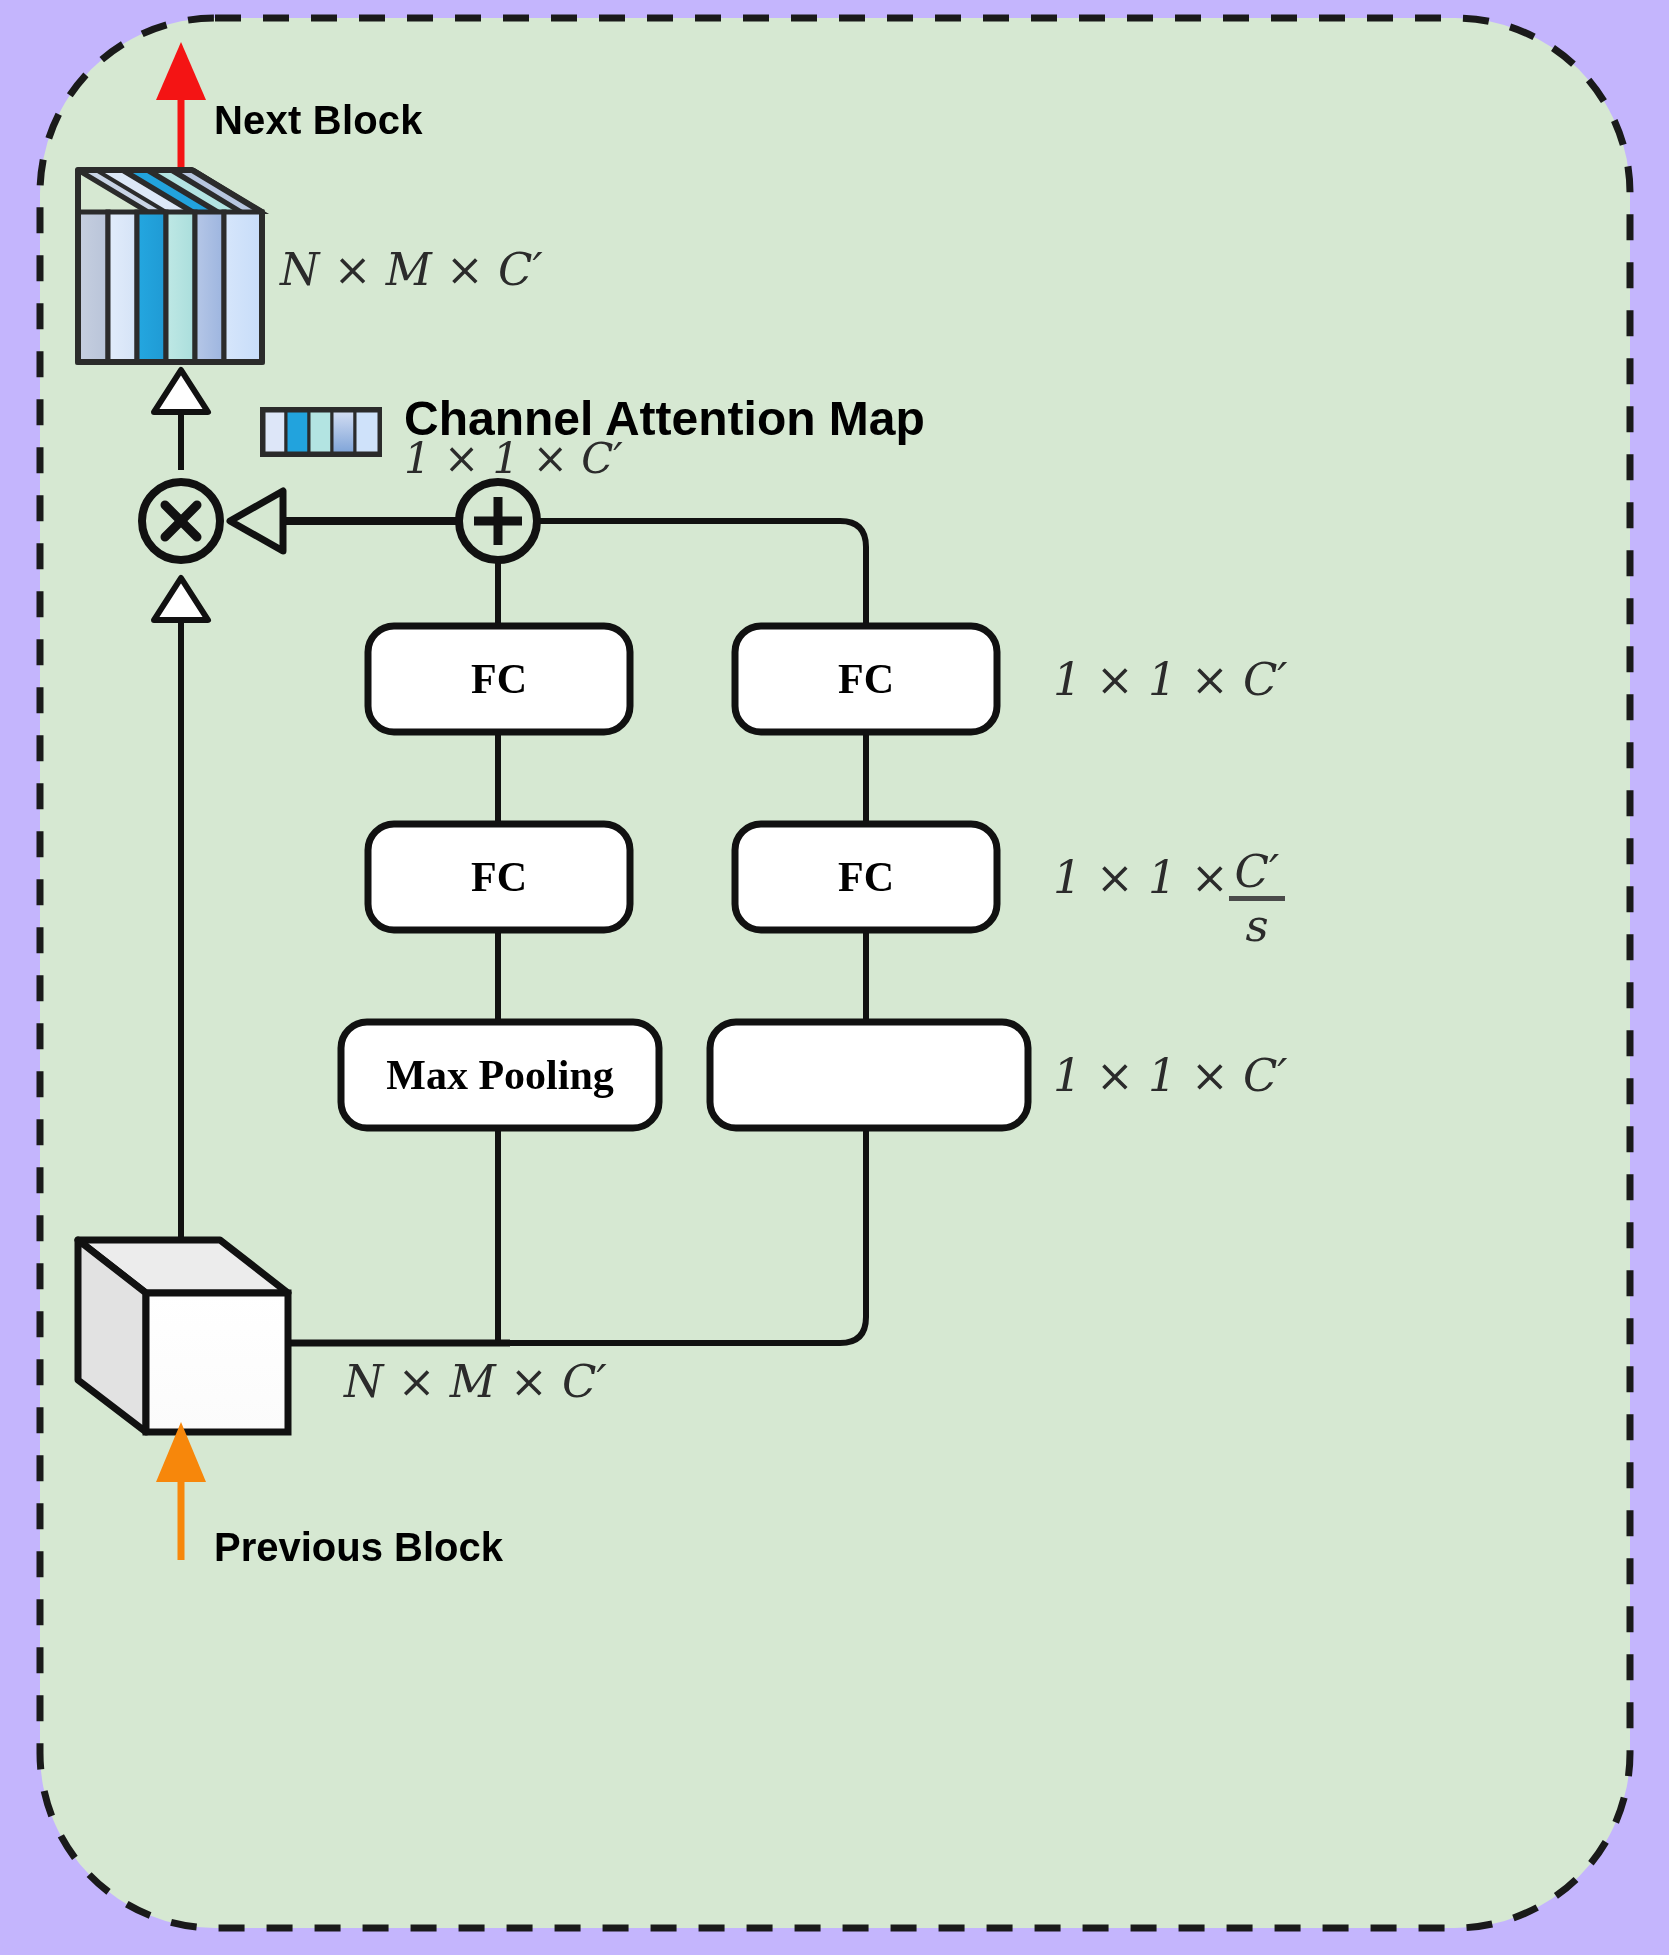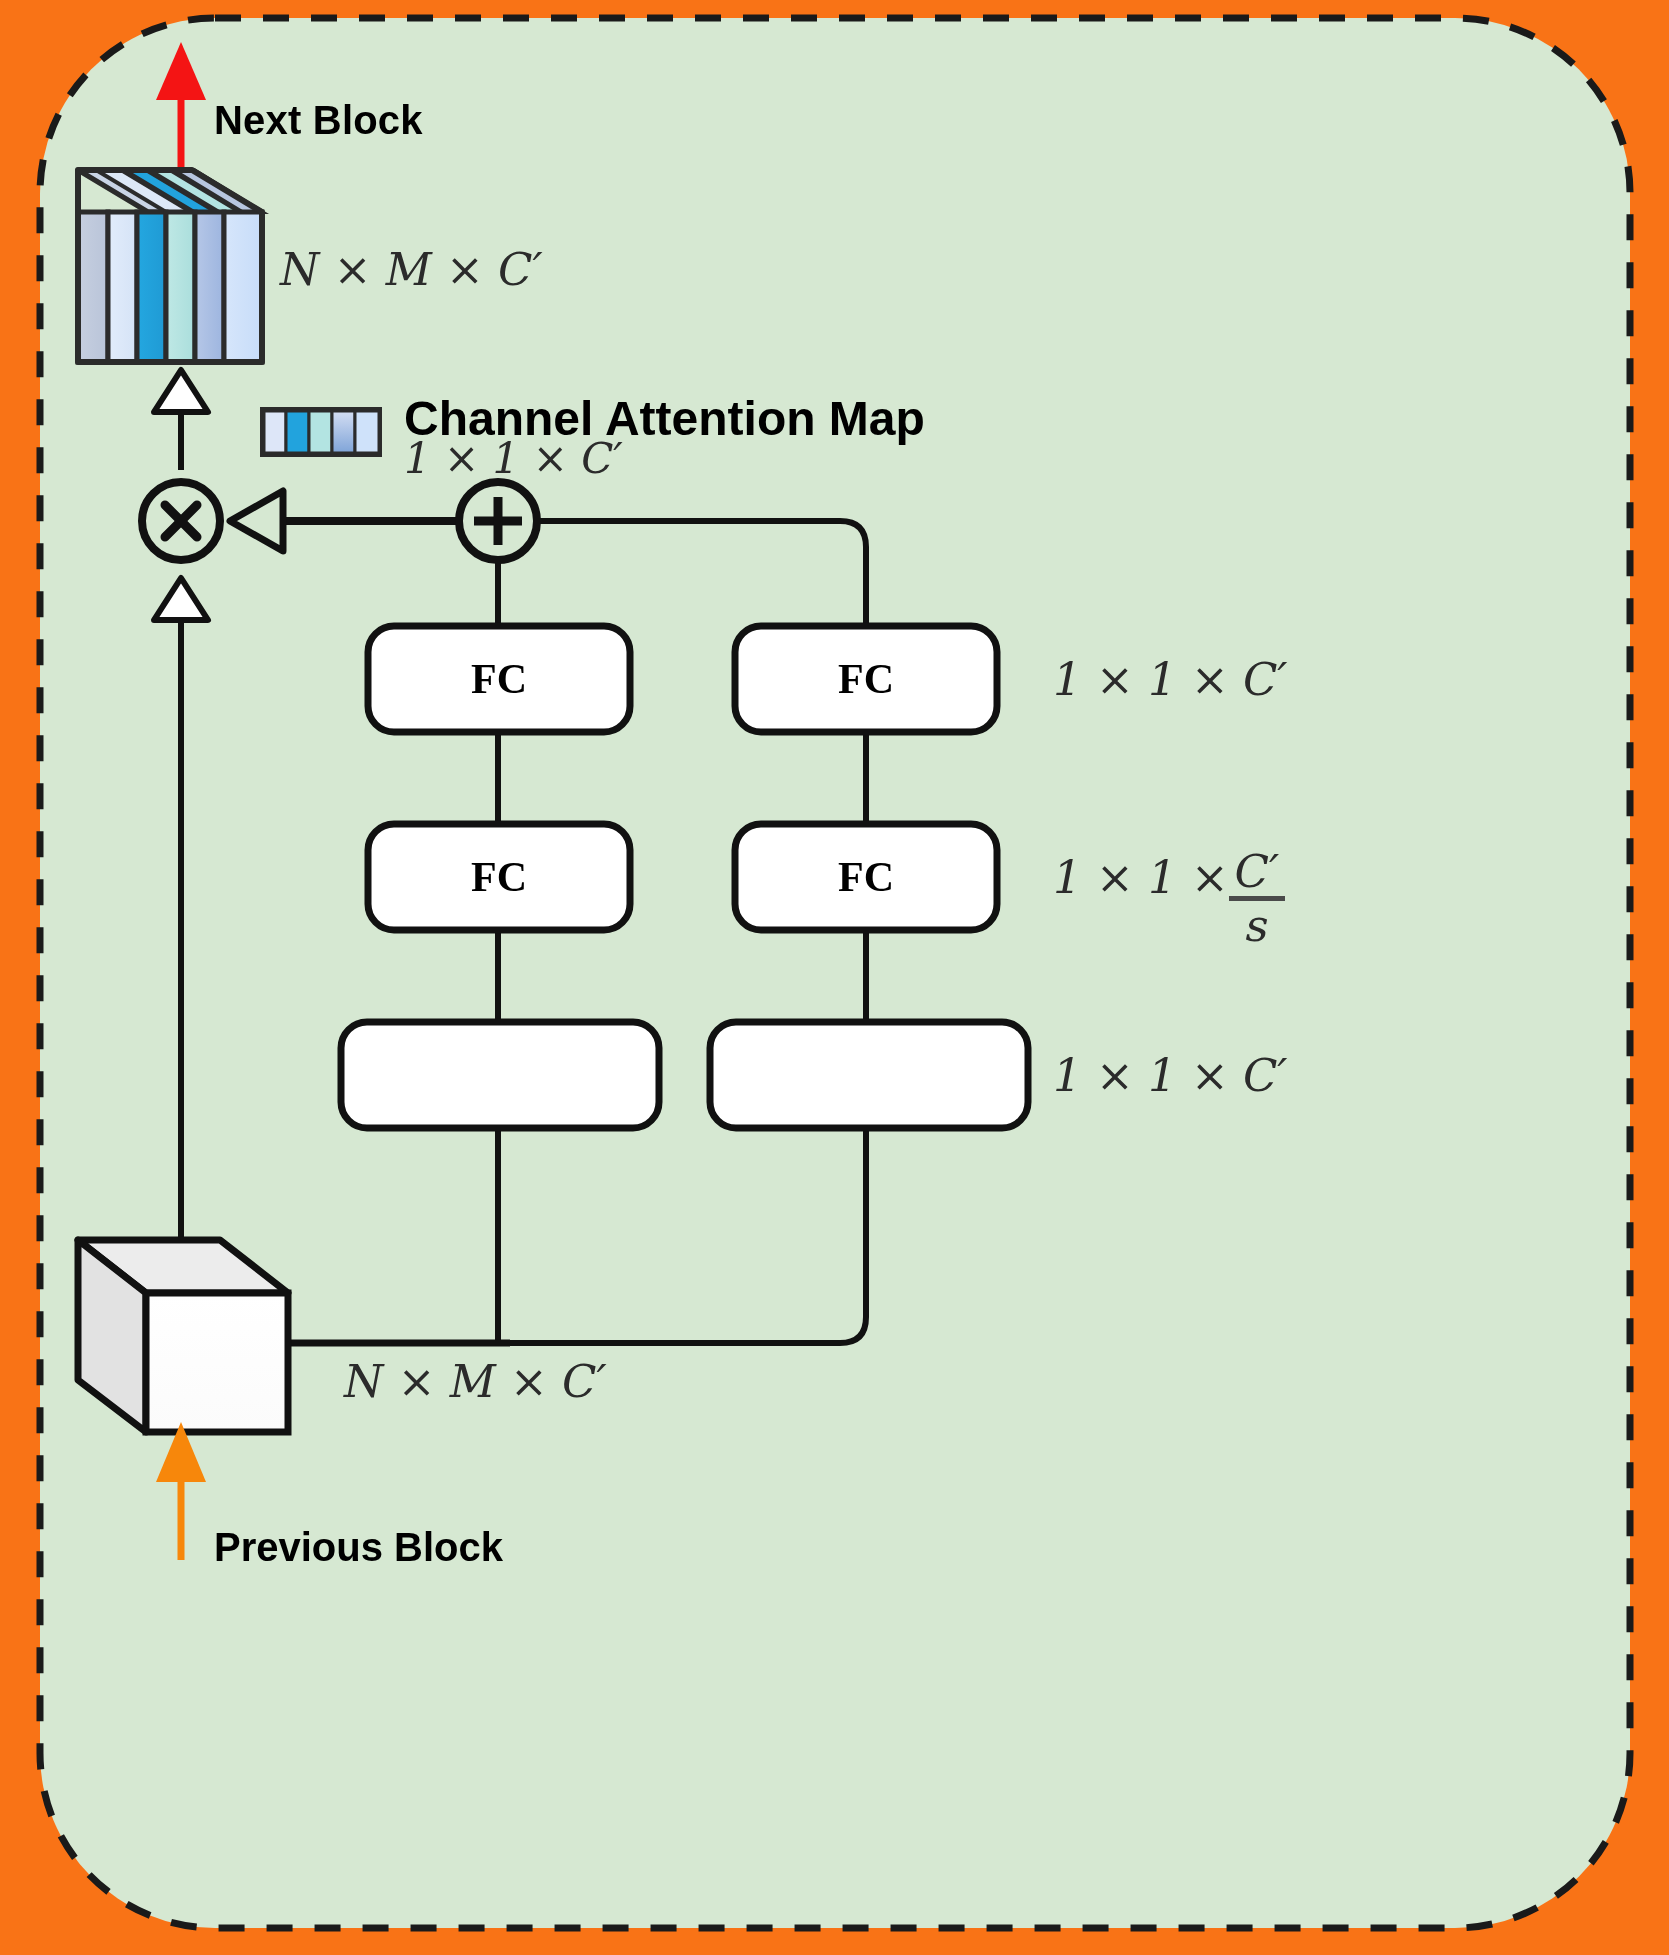--- a/index.html
+++ b/index.html
@@ -7,21 +7,21 @@
     padding: 0;
     background: #ffffff;
   }
   body {
     font-family: "Liberation Sans", sans-serif;
   }
   #stage {
     position: relative;
     width: 1669px;
     height: 1955px;
-    background: #f97316;
+    background: #c4b5fd;
     overflow: hidden;
   }
   #diagram-svg {
     position: absolute;
     left: 0;
     top: 0;
     width: 1669px;
     height: 1955px;
   }
   .lbl {
@@ -220,20 +220,21 @@
   <div class="lbl math-lbl" style="left:404px; top:434px; font-size:42px;">1 × 1 × C′</div>
 
   <div class="boxlabel" style="left:368px; top:626px; width:262px; height:106px; font-size:42px;">FC</div>
 
   <div class="boxlabel" style="left:735px; top:626px; width:262px; height:106px; font-size:42px;">FC</div>
 
   <div class="boxlabel" style="left:368px; top:824px; width:262px; height:106px; font-size:42px;">FC</div>
 
   <div class="boxlabel" style="left:735px; top:824px; width:262px; height:106px; font-size:42px;">FC</div>
 
+  <div class="boxlabel" style="left:341px; top:1022px; width:318px; height:106px; font-size:42px;">Max Pooling</div>
 
 
   <div class="lbl math-lbl" style="left:1053px; top:653px; font-size:45px;">1 × 1 × C′</div>
 
   <div class="lbl math-lbl" style="left:1053px; top:851px; font-size:45px; display:flex; align-items:flex-start;">
     <span>1 × 1 × </span>
     <span class="frac">
       <span class="num">C′</span>
       <span class="bar"></span>
       <span class="den">s</span>

